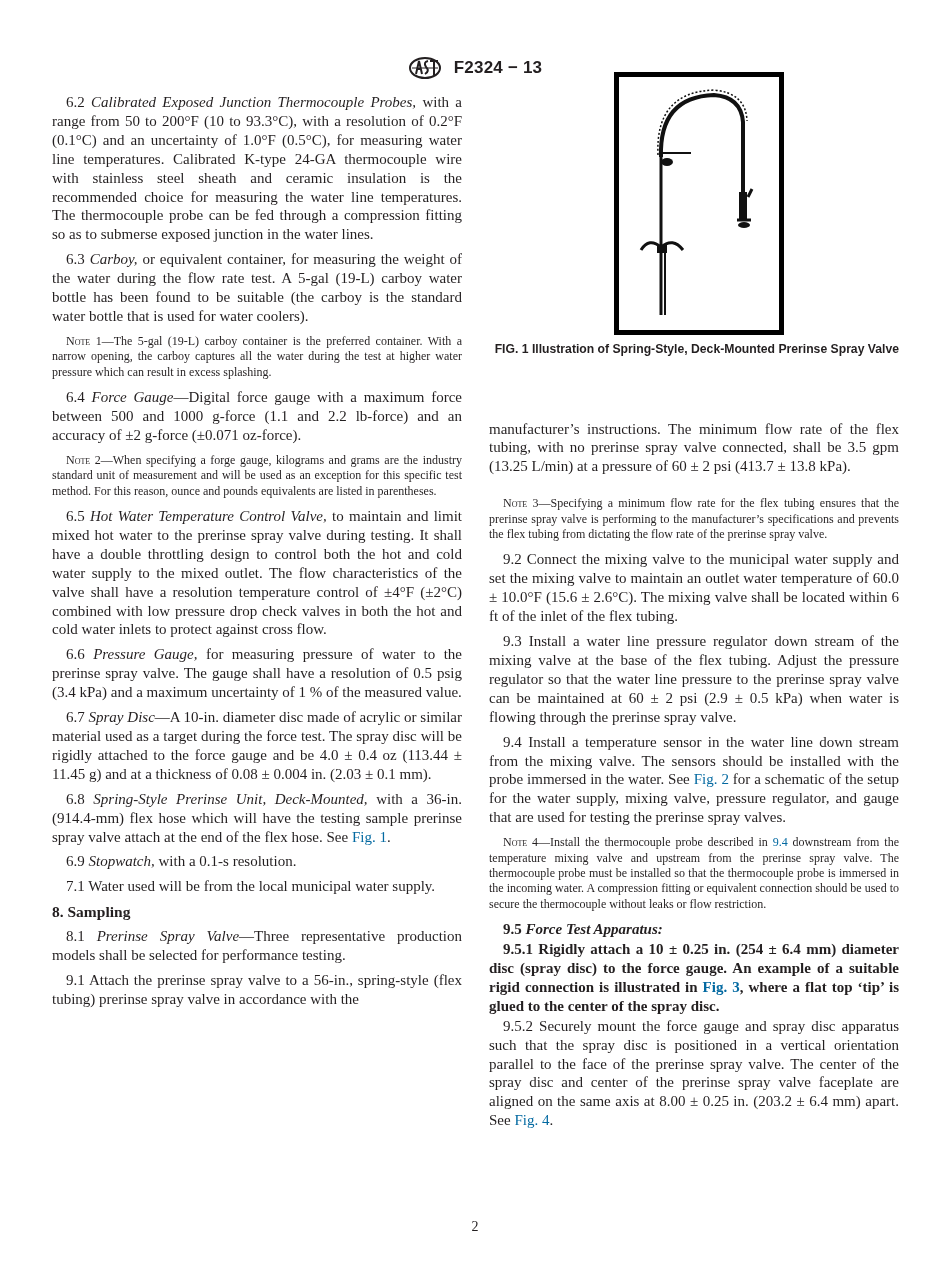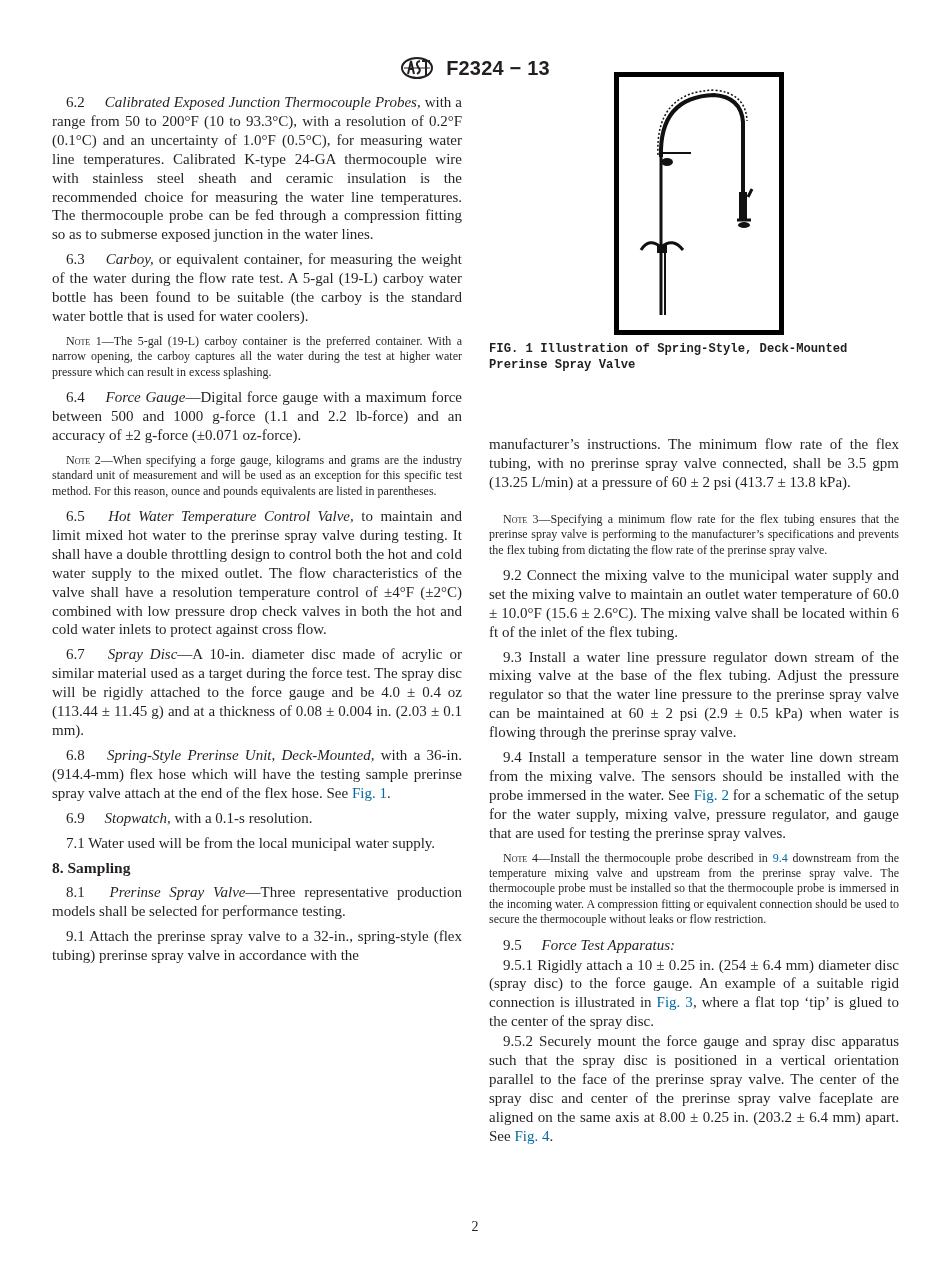--- a/index.html
+++ b/index.html
@@ -1,34 +1,34 @@
 <!DOCTYPE html>
 <html><head>
 <meta charset="utf-8">
 <style>
   html,body{margin:0;padding:0;background:#fff;}
   body{width:950px;height:1272px;position:relative;overflow:hidden;color:#231f20;
        font-family:"Liberation Serif","DejaVu Serif",serif;}
   .header{position:absolute;top:56px;left:0;width:950px;text-align:center;height:26px;}
   .header .logo{display:inline-block;vertical-align:middle;width:34px;height:24px;margin-right:8px;}
-  .header .std{display:inline-block;vertical-align:middle;font-family:"Liberation Sans","DejaVu Sans",sans-serif;font-weight:bold;font-size:20px;letter-spacing:0.2px;}
+  .header .std{display:inline-block;vertical-align:middle;font-family:"Liberation Sans","DejaVu Sans",sans-serif;font-weight:bold;font-size:17px;letter-spacing:0.2px;}
   .col{position:absolute;top:93px;font-size:15px;line-height:18.9px;text-align:justify;hyphens:none;}
   .col.left{left:52px;width:410px;}
   .col.right{left:489px;width:410px;}
   p{margin:0;}
   .para{text-indent:14px;margin-bottom:6px;}
   .note{font-size:12px;line-height:15.4px;text-indent:14px;margin:8px 0 8px 0;}
   .note .sc{font-variant:small-caps;}
   .h{font-weight:bold;font-size:15.5px;margin:7px 0 5px 0;}
-  .tight{margin-bottom:1px;}
-  i{font-style:italic;margin-left:16px;}
+  .tight{margin-bottom:1px;font-weight:bold;}
+  i{font-style:italic;}
   .link{color:#0369a1;cursor:pointer;}
   .fig{position:relative;margin-left:125px;width:160px;height:253px;border:5px solid #000;box-sizing:content-box;margin-top:-21px;}
   .fig svg{position:absolute;left:0;top:0;}
-  .cap{font-family:Liberation Mono, monospace;font-weight:bold;font-size:12.2px;line-height:15.5px;text-align:left;margin:7px 0 0 0;}
+  .cap{font-family:Liberation Sans, sans-serif;font-weight:bold;font-size:12.2px;line-height:15.5px;text-align:right;margin:7px 0 0 0;}
   .after-fig{margin-top:62px;}
   .page-num{position:absolute;top:1219px;left:0;width:950px;text-align:center;font-size:14px;}
 </style>
 </head>
 <body>
 
 <div class="header">
   <span class="logo">
     <svg width="34" height="24" viewBox="0 0 34 24">
       <ellipse cx="17" cy="12" rx="15" ry="10" fill="none" stroke="#231f20" stroke-width="2"></ellipse>
@@ -41,27 +41,28 @@
   <span class="std">F2324 − 13</span>
 </div>
 
 <div class="col left">
   <p class="para"><span>6.2</span> <i>Calibrated Exposed Junction Thermocouple Probes,</i><span> with a range from 50 to 200°F (10 to 93.3°C), with a resolution of 0.2°F (0.1°C) and an uncertainty of 1.0°F (0.5°C), for measuring water line temperatures. Calibrated K-type 24-GA thermocouple wire with stainless steel sheath and ceramic insulation is the recommended choice for measuring the water line temperatures. The thermocouple probe can be fed through a compression fitting so as to submerse exposed junction in the water lines.</span></p>
   <p class="para"><span>6.3</span> <i>Carboy,</i><span> or equivalent container, for measuring the weight of the water during the flow rate test. A 5-gal (19-L) carboy water bottle has been found to be suitable (the carboy is the standard water bottle that is used for water coolers).</span></p>
   <p class="note"><span class="sc">Note</span><span> 1—</span><span>The 5-gal (19-L) carboy container is the preferred container. With a narrow opening, the carboy captures all the water during the test at higher water pressure which can result in excess splashing.</span></p>
   <p class="para"><span>6.4</span> <i>Force Gauge</i><span>—Digital force gauge with a maximum force between 500 and 1000 g-force (1.1 and 2.2 lb-force) and an accuracy of ±2 g-force (±0.071 oz-force).</span></p>
   <p class="note"><span class="sc">Note</span><span> 2—</span><span>When specifying a forge gauge, kilograms and grams are the industry standard unit of measurement and will be used as an exception for this specific test method. For this reason, ounce and pounds equivalents are listed in parentheses.</span></p>
   <p class="para"><span>6.5</span> <i>Hot Water Temperature Control Valve,</i><span> to maintain and limit mixed hot water to the prerinse spray valve during testing. It shall have a double throttling design to control both the hot and cold water supply to the mixed outlet. The flow characteristics of the valve shall have a resolution temperature control of ±4°F (±2°C) combined with low pressure drop check valves in both the hot and cold water inlets to protect against cross flow.</span></p>
+  <p class="para"><span>6.6</span> <i>Pressure Gauge,</i><span> for measuring pressure of water to the prerinse spray valve. The gauge shall have a resolution of 0.5 psig (3.4 kPa) and a maximum uncertainty of 1 % of the measured value.</span></p>
   <p class="para"><span>6.7</span> <i>Spray Disc</i><span>—A 10-in. diameter disc made of acrylic or similar material used as a target during the force test. The spray disc will be rigidly attached to the force gauge and be 4.0 ± 0.4 oz (113.44 ± 11.45 g) and at a thickness of 0.08 ± 0.004 in. (2.03 ± 0.1 mm).</span></p>
   <p class="para"><span>6.8</span> <i>Spring-Style Prerinse Unit, Deck-Mounted,</i><span> with a 36-in. (914.4-mm) flex hose which will have the testing sample prerinse spray valve attach at the end of the flex hose. See </span><span class="link">Fig. 1</span><span>.</span></p>
   <p class="para"><span>6.9</span> <i>Stopwatch,</i><span> with a 0.1-s resolution.</span></p>
   <p class="para"><span>7.1</span><span> Water used will be from the local municipal water supply.</span></p>
   <p class="h">8. Sampling</p>
   <p class="para"><span>8.1</span> <i>Prerinse Spray Valve</i><span>—Three representative production models shall be selected for performance testing.</span></p>
-  <p class="para"><span>9.1</span><span> Attach the prerinse spray valve to a 32-in., spring-style (flex tubing) prerinse spray valve in accordance with the</span></p>
+  <p class="para"><span>9.1</span><span> Attach the prerinse spray valve to a 56-in., spring-style (flex tubing) prerinse spray valve in accordance with the</span></p>
 </div>
 
 <div class="col right">
   <div class="fig">
     <svg width="160" height="253" viewBox="0 0 160 253">
 
       <path d="M42 78 V238" stroke="#111" stroke-width="3" fill="none"></path>
       <path d="M46 168 V238" stroke="#111" stroke-width="2" fill="none"></path>
 
       <path d="M42 80 Q40 20 95 18 Q122 20 124 45 V115" stroke="#111" stroke-width="4" fill="none"></path>

